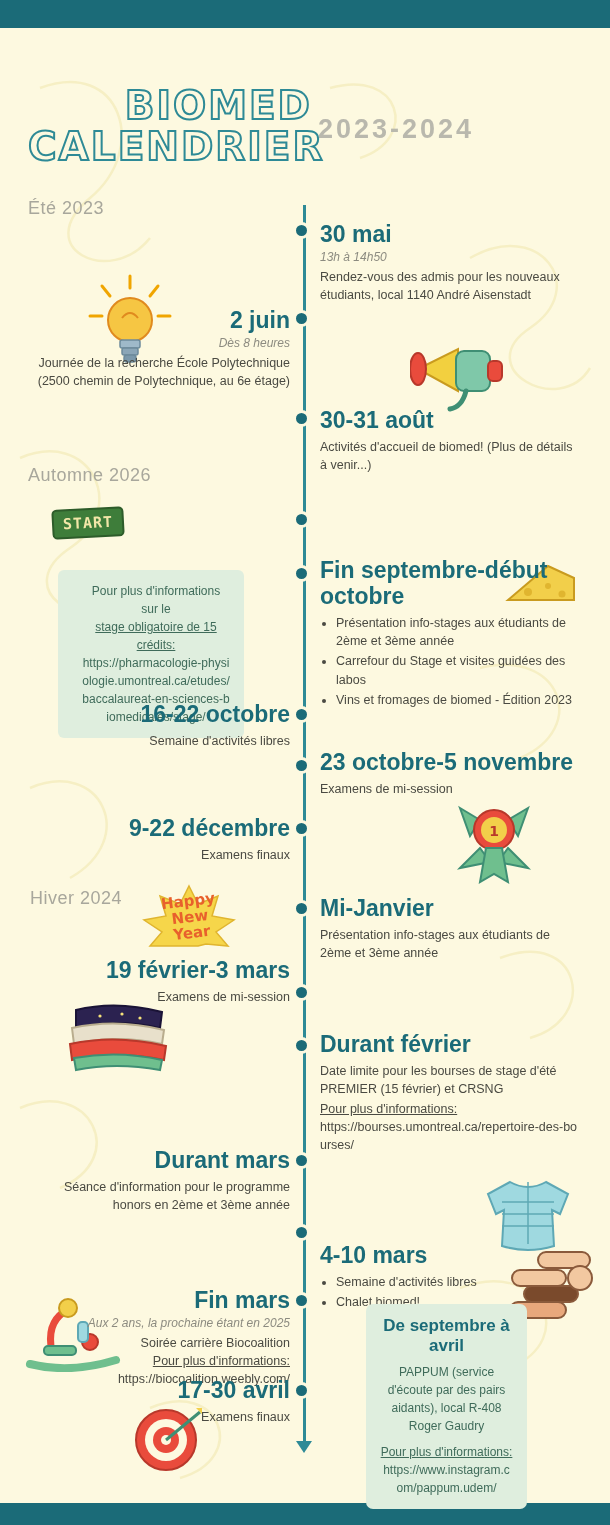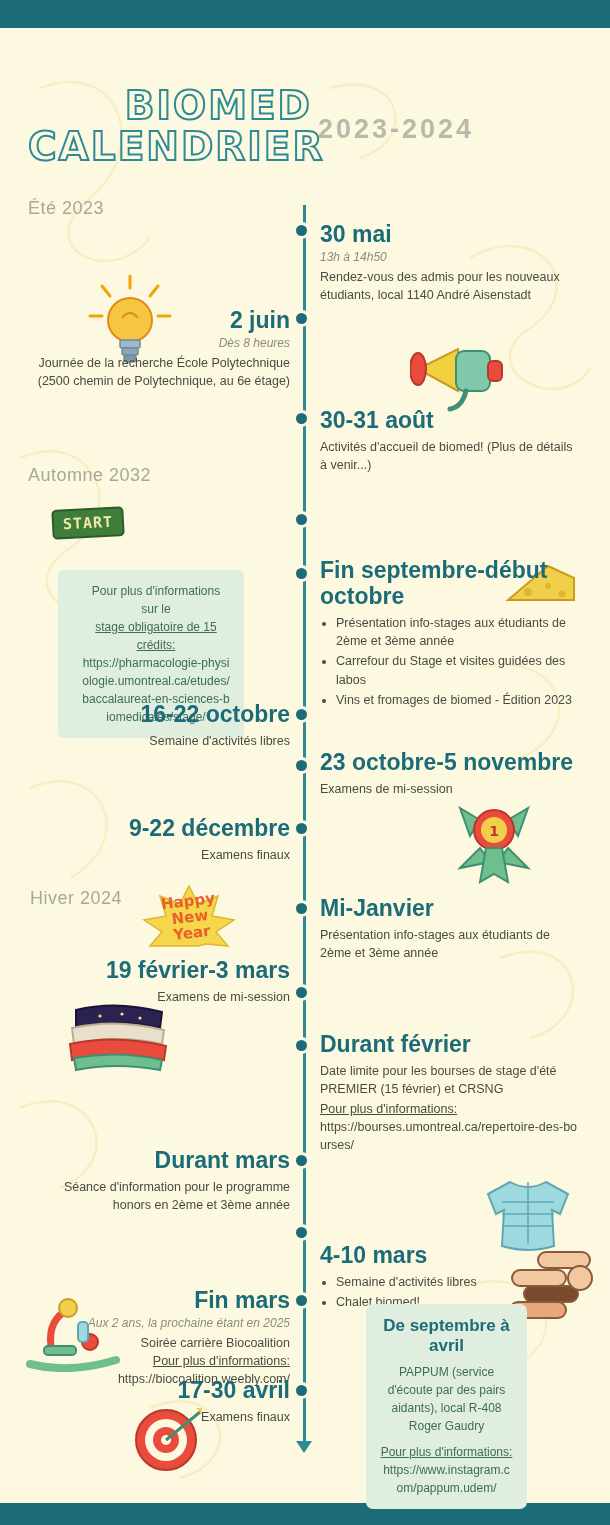--- a/index.html
+++ b/index.html
@@ -133,21 +133,21 @@
   <div class="title-block">
     <div class="title-line l2">BIOMED</div>
     <div class="title-line l1">CALENDRIER</div>
   </div>
   <div class="year">2023-2024</div>
 
   <div class="tl-line"></div>
   <div class="tl-arrow"></div>
 
   <div class="season" style="left:28px; top:198px;">Été 2023</div>
-  <div class="season" style="left:28px; top:465px;">Automne 2032</div>
+  <div class="season" style="left:28px; top:465px;">Automne 2026</div>
   <div class="season" style="left:30px; top:888px;">Hiver 2024</div>
 
   <svg class="ill" style="left:84px; top:272px;" width="92" height="96">
     <g stroke="#f0a500" stroke-width="3" stroke-linecap="round">
       <line x1="46" y1="4" x2="46" y2="16"></line>
       <line x1="18" y1="14" x2="26" y2="24"></line>
       <line x1="74" y1="14" x2="66" y2="24"></line>
       <line x1="6" y1="44" x2="18" y2="44"></line>
       <line x1="86" y1="44" x2="74" y2="44"></line>
     </g>

